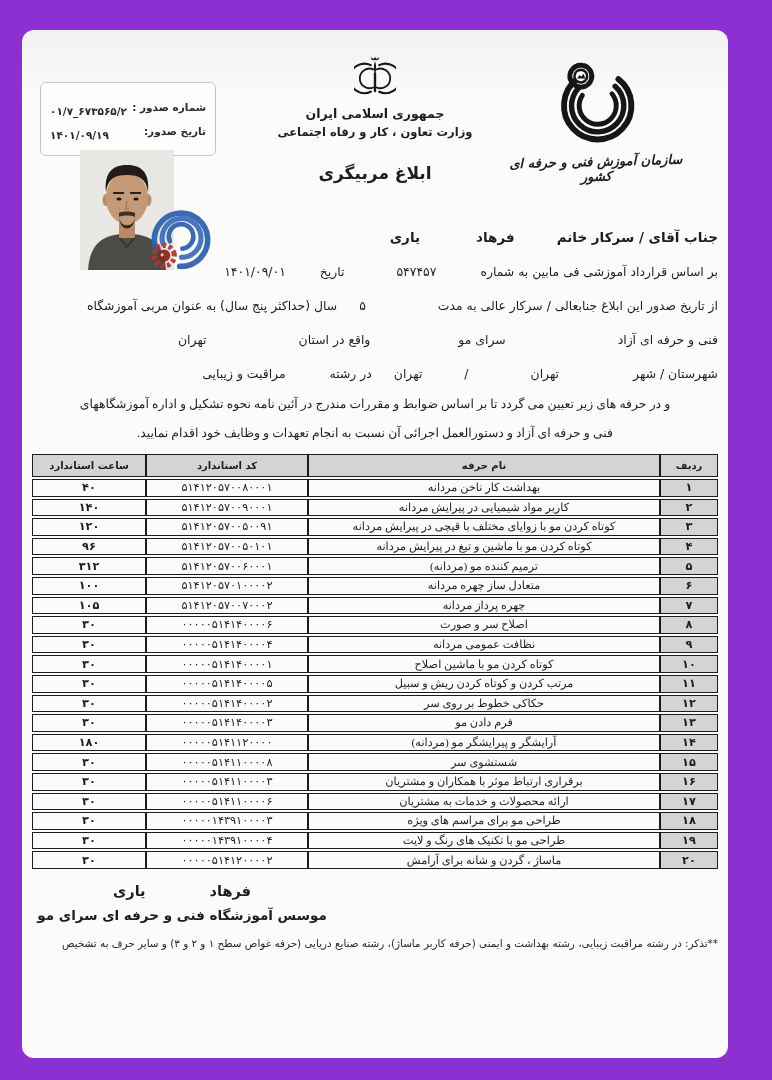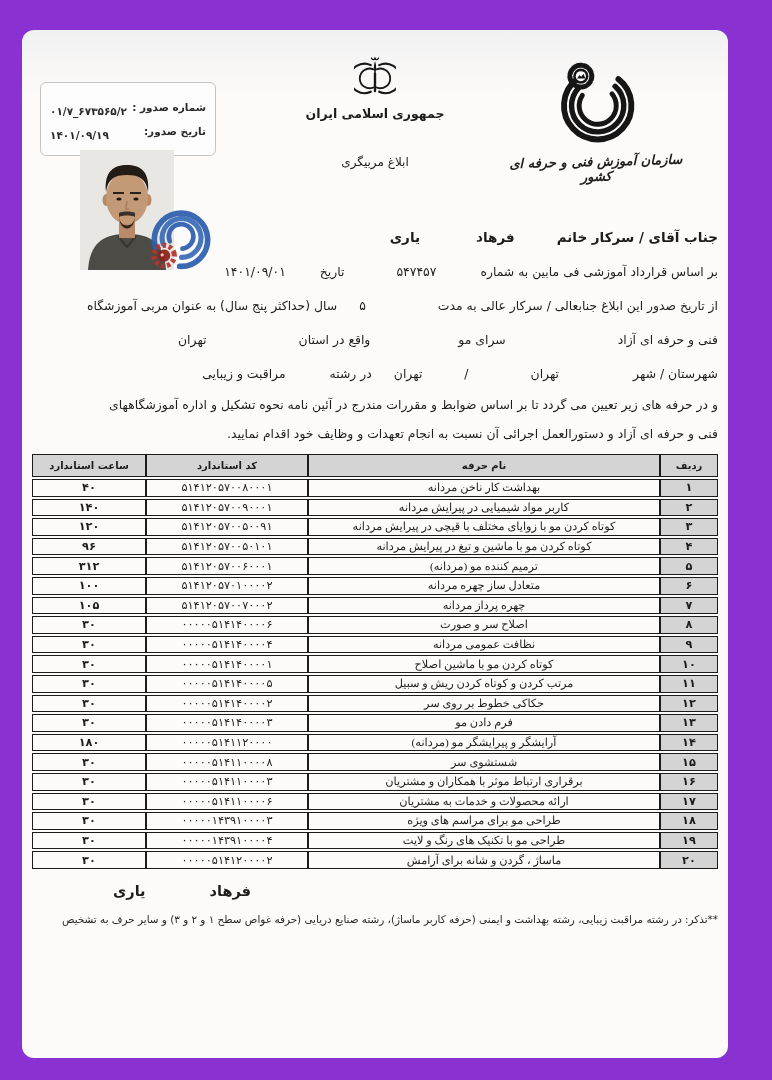--- a/index.html
+++ b/index.html
@@ -20,35 +20,35 @@
     position:absolute;left:8px;top:28px;width:176px;box-sizing:border-box;
     background:#fdfdfd;border:1px solid #c4c4c4;border-radius:6px;
     padding:10px 9px;font-size:10.5px;font-weight:bold;color:#2a2a2a;
   }
   .issue-row{display:flex;direction:rtl;justify-content:space-between;align-items:center;margin:4px 0;}
   .issue-val{direction:ltr;unicode-bidi:bidi-override;font-weight:bold;margin-top:8px;}
   .center-block{position:absolute;left:50%;top:0;transform:translateX(-50%);width:280px;text-align:center;}
   .emblem-svg{width:42px;height:46px;}
   .country-line{font-size:12.5px;font-weight:bold;margin-top:2px;}
   .ministry-line{font-size:11.5px;font-weight:bold;margin-top:4px;}
-  .doc-title{font-size:12px;font-weight:normal;margin-top:34px;letter-spacing:.5px;}
+  .doc-title{font-size:17px;font-weight:bold;margin-top:24px;letter-spacing:.5px;}
   .logo-block{position:absolute;right:22px;top:6px;width:200px;text-align:center;}
   .org-logo-svg{width:118px;height:88px;}
   .org-name{font-size:13px;font-weight:bold;font-style:italic;transform:rotate(-1.5deg);margin-top:2px;}
   
   .photo-zone{position:absolute;left:58px;top:120px;width:100px;height:126px;}
   .photo{width:94px;height:120px;overflow:hidden;background:#e9e7e3;}
   .photo svg{display:block;}
   .stamp{position:absolute;left:56px;top:56px;width:86px;height:68px;opacity:.93;}
   
   .letter{direction:rtl;margin-top:6px;font-size:12.4px;}
   .l-line{display:flex;direction:rtl;align-items:center;min-height:34px;}
   .l-bold{font-weight:bold;font-size:13.5px;}
   .sp{display:inline-block;height:1px;flex:0 0 auto;}
-  .terms{min-height:29px;display:block;text-align:right;line-height:29px;}
+  .terms{min-height:29px;display:block;text-align:center;line-height:29px;font-family:Liberation Serif, serif;}
   .num{direction:ltr;unicode-bidi:bidi-override;}
   
   table.skills{width:100%;border-collapse:separate;border-spacing:0 2px;direction:rtl;margin-top:4px;}
   .skills th,.skills td{border:1.4px solid #1c1c1c;padding:0 5px;text-align:center;}
   .skills th{background:#d4d4d4;font-weight:bold;font-size:10px;height:21px;margin-left:28px;}
   .skills td{font-size:11.3px;height:15.6px;}
   td.c-no{background:#d4d4d4;font-weight:bold;width:46px;}
   td.c-name{width:auto;font-family:Liberation Serif, serif;}
   td.c-code{width:150px;letter-spacing:.6px;}
   td.c-hours{width:102px;font-weight:bold;}
@@ -82,20 +82,21 @@
           <path d="M25,5 q2.5,4.5 5,0 q2.5,4.5 5,0" stroke-width="1.7"></path>
           <path d="M24,15 A21,21 0 1 0 24,53" stroke-width="3"></path>
           <path d="M27.5,21 A14,14 0 1 0 27.5,47" stroke-width="2.6"></path>
           <path d="M36,15 A21,21 0 1 1 36,53" stroke-width="3"></path>
           <path d="M32.5,21 A14,14 0 1 1 32.5,47" stroke-width="2.6"></path>
           <path d="M30,27 L30,52" stroke-width="3.4"></path>
         </g>
         <path d="M30,9 C27.8,15 27.8,21 30,29 C32.2,21 32.2,15 30,9 Z" fill="#181818"></path>
       </svg>
       <div class="country-line">جمهوری اسلامی ایران</div>
+      <div class="ministry-line">وزارت تعاون ، کار و رفاه اجتماعی</div>
       <div class="doc-title">ابلاغ مربیگری</div>
     </div>
 
     <div class="logo-block">
       <svg class="org-logo-svg" viewBox="0 0 140 104">
         <g stroke="#161616" fill="none" stroke-linecap="round">
           <path d="M47.4,22.5 A40,40 0 1 0 96.6,22.5" stroke-width="7"></path>
           <path d="M49.7,32.5 A31,31 0 1 0 92.7,31" stroke-width="6.4"></path>
           <path d="M53.8,41.7 A22,22 0 1 0 88.9,39.9" stroke-width="5.8"></path>
           <circle cx="52" cy="19" r="13" stroke-width="6" stroke-dasharray="4.2 3"></circle>
@@ -339,19 +340,20 @@
       <td class="c-hours">۳۰</td>
     </tr>
   </tbody>
   </table>
 
   <div class="signature">
     <div class="sig-names">
       <span>فرهاد</span>
       <span>یاری</span>
     </div>
+    <div class="sig-role">موسس آموزشگاه فنی و حرفه ای سرای مو</div>
   </div>
 
   <div class="footnote">
     <div>**تذکر: در رشته مراقبت زیبایی، رشته بهداشت و ایمنی (حرفه کاربر ماساژ)، رشته صنایع دریایی (حرفه غواص سطح ۱ و ۲ و ۳) و سایر حرف به تشخیص</div>
   </div>
 
 </div>
 
 </body></html>

